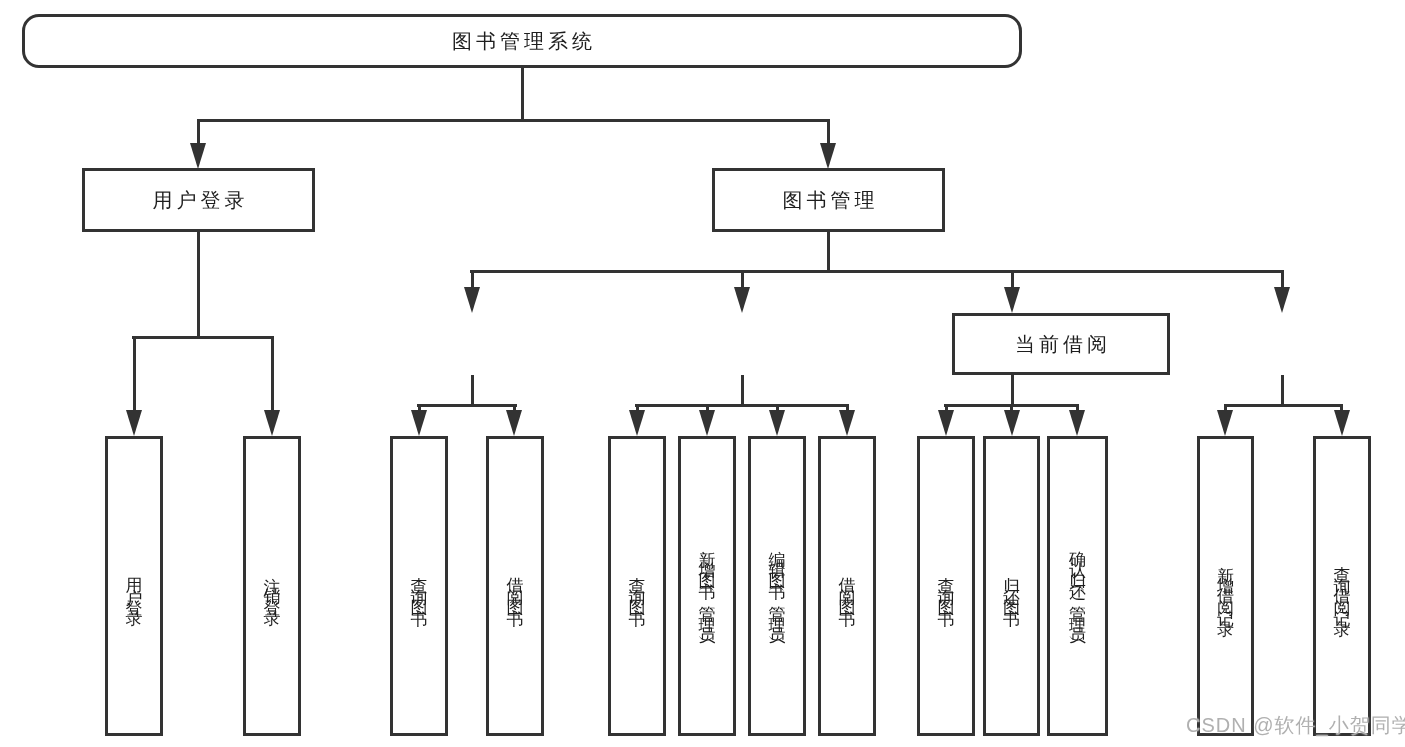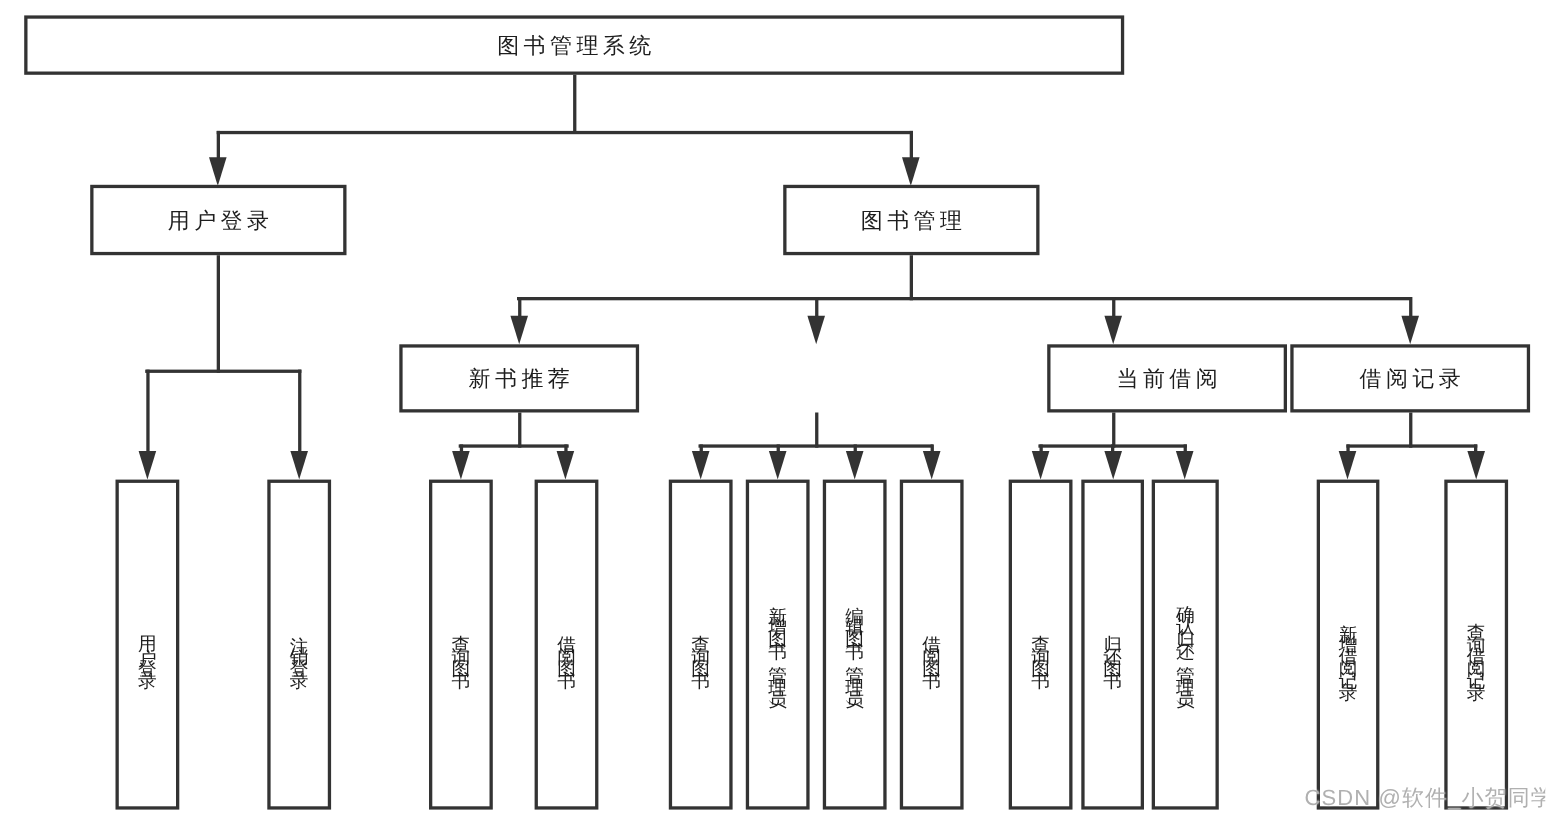--- a/index.html
+++ b/index.html
@@ -34,21 +34,21 @@
     position:absolute; left:1186px; top:712px; z-index:5;
     font-size:20px; letter-spacing:1px; color:rgba(172,172,172,0.95);
     text-shadow:0 0 2px #ffffff; white-space:nowrap;
   }
 </style>
 </head>
 <body>
 
 <div id="canvas">
 
-  <div class="node" style="left:22px; top:14px; width:1000px; height:54px;">
+  <div class="node" style="left:22px; top:14px; width:1000px; height:54px;border-radius:17px;">
     <span>图书管理系统</span>
   </div>
 
   <div class="vline" style="left:521px; top:68px; height:53px;"></div>
   <div class="hline" style="left:197px; top:119px; width:633px;"></div>
   <div class="vline" style="left:197px; top:119px; height:28px;"></div>
   <div class="ahead" style="left:190px; top:143px;"></div>
   <div class="vline" style="left:827px; top:119px; height:28px;"></div>
   <div class="ahead" style="left:820px; top:143px;"></div>
 
@@ -70,28 +70,22 @@
   <div class="hline" style="left:470px; top:270px; width:813px;"></div>
   <div class="vline" style="left:471px; top:270px; height:22px;"></div>
   <div class="ahead" style="left:464px; top:287px;"></div>
   <div class="vline" style="left:741px; top:270px; height:22px;"></div>
   <div class="ahead" style="left:734px; top:287px;"></div>
   <div class="vline" style="left:1011px; top:270px; height:22px;"></div>
   <div class="ahead" style="left:1004px; top:287px;"></div>
   <div class="vline" style="left:1281px; top:270px; height:22px;"></div>
   <div class="ahead" style="left:1274px; top:287px;"></div>
 
-  <div class="node" style="left:363px; top:313px; width:218px; height:62px;">
-    <span>新书推荐</span>
-  </div>
   <div class="node" style="left:952px; top:313px; width:218px; height:62px;">
     <span>当前借阅</span>
-  </div>
-  <div class="node" style="left:1173px; top:313px; width:218px; height:62px;">
-    <span>借阅记录</span>
   </div>
 
   <div class="vline" style="left:471px; top:375px; height:32px;"></div>
   <div class="hline" style="left:417px; top:404px; width:100px;"></div>
   <div class="vline" style="left:418px; top:404px; height:10px;"></div>
   <div class="ahead" style="left:411px; top:410px;"></div>
   <div class="vline" style="left:513px; top:404px; height:10px;"></div>
   <div class="ahead" style="left:506px; top:410px;"></div>
 
   <div class="vline" style="left:741px; top:375px; height:32px;"></div>

